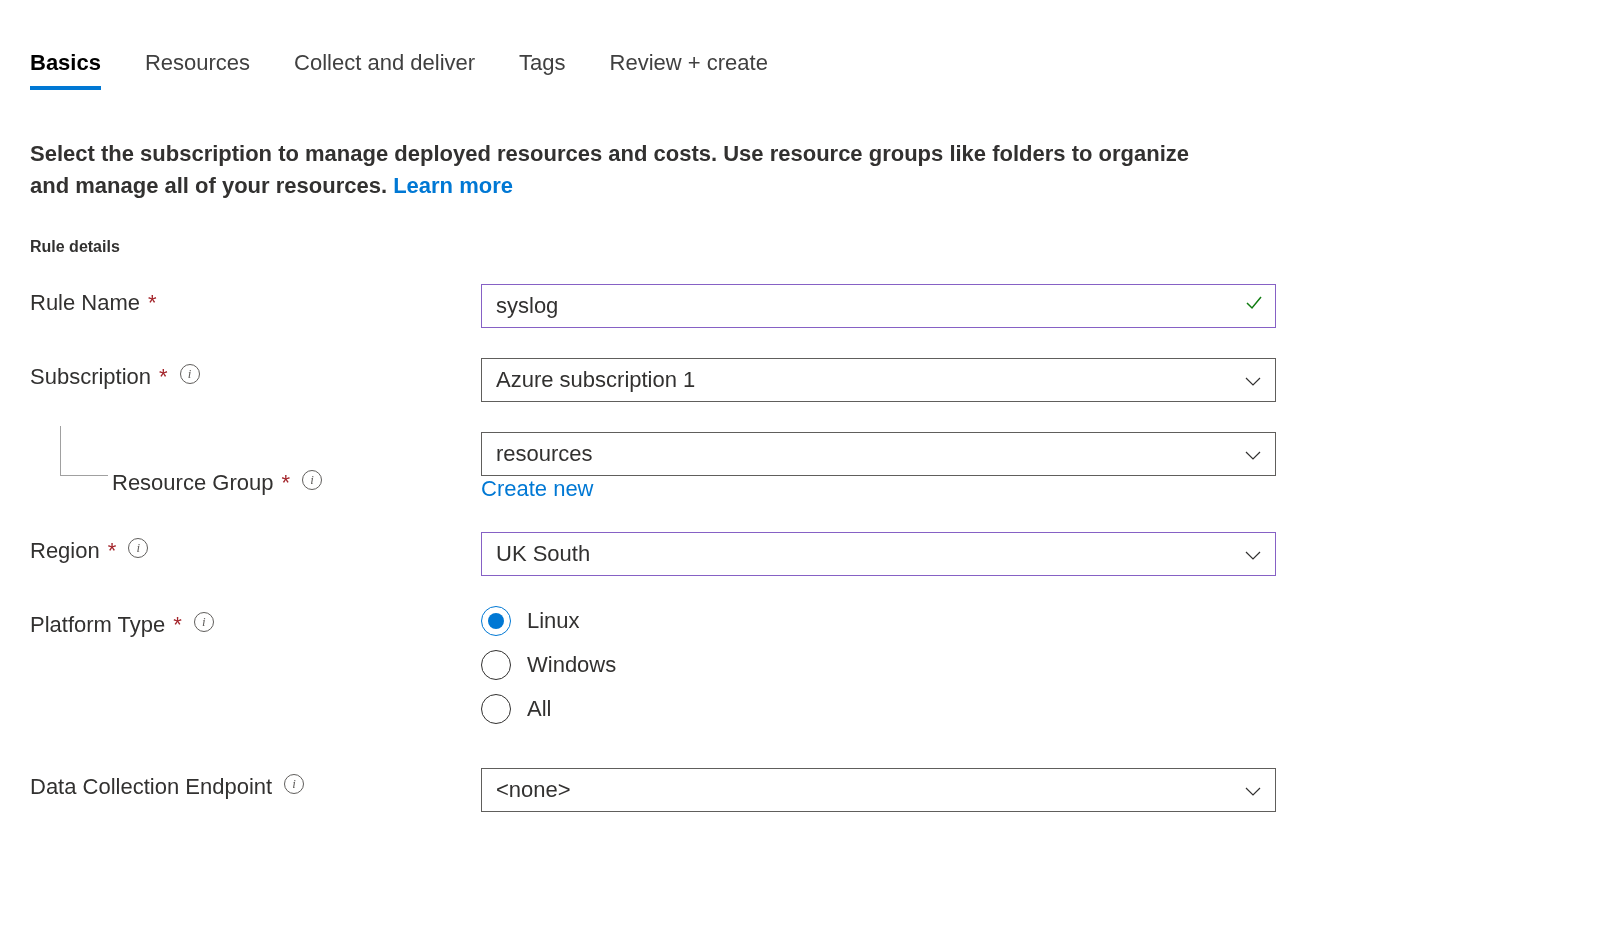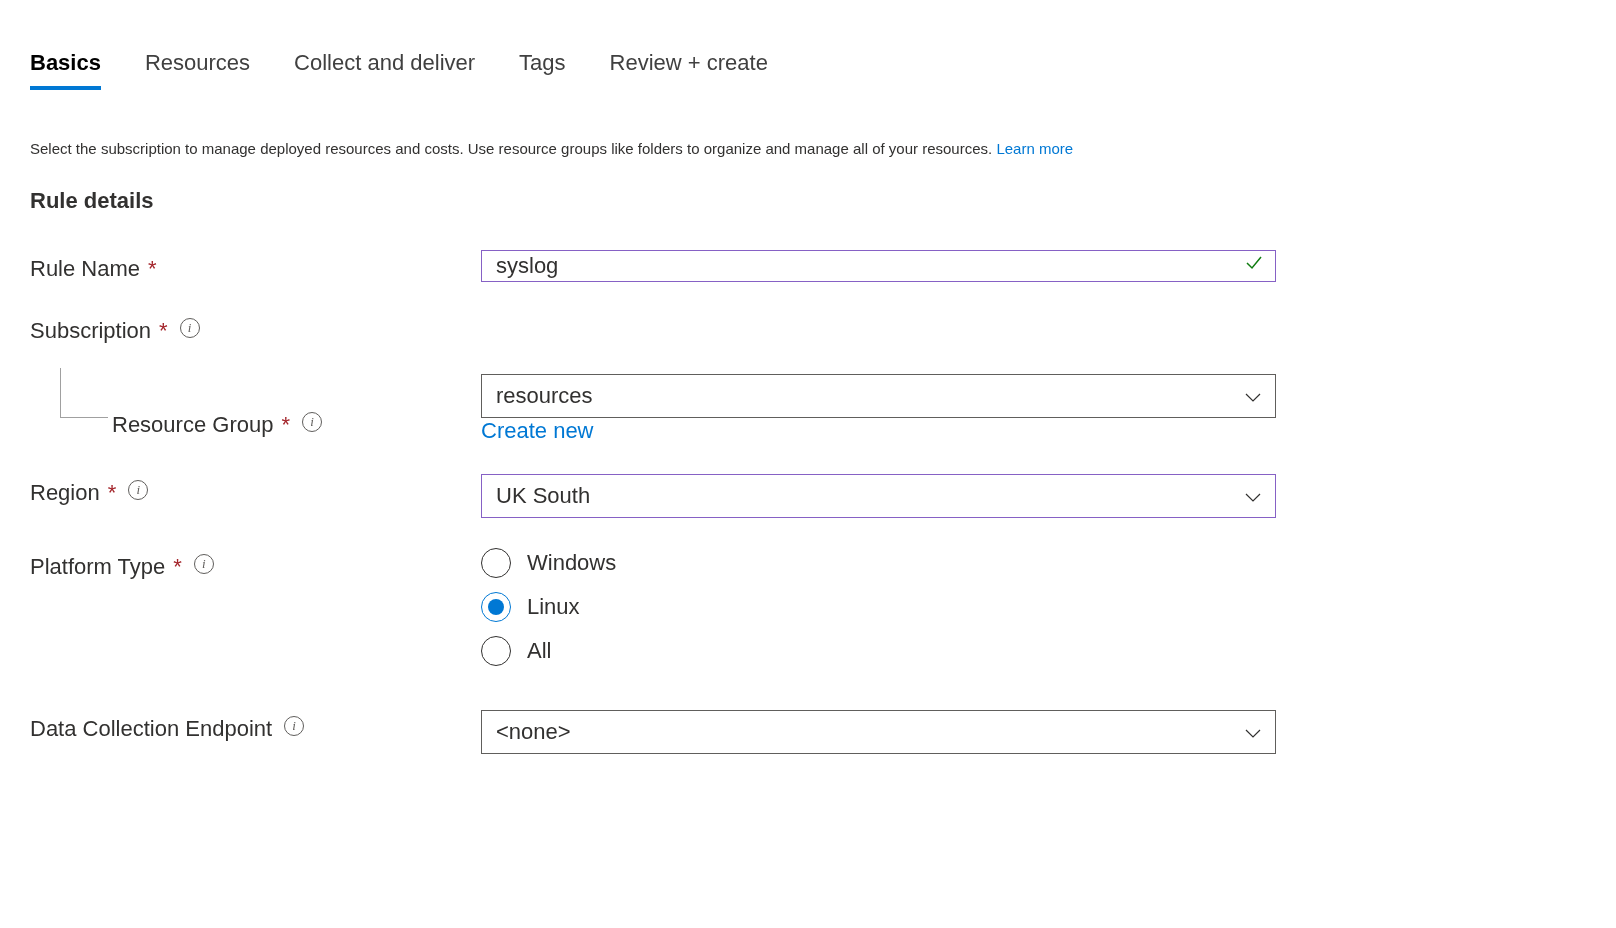--- a/index.html
+++ b/index.html
@@ -25,33 +25,34 @@
       cursor: pointer;
       color: #404040;
       font-size: 22px;
     }
     .tab.active {
       color: #000;
       font-weight: 600;
       border-bottom: 4px solid #0078d4;
     }
     .intro {
-      margin-bottom: 28px;
+      margin-bottom: 36px;
       max-width: 1180px;
       line-height: 1.45;
-      font-size: 15px;
+      font-size: 22px;
+      font-weight: bold;
     }
     .intro a {
       color: #0078d4;
       text-decoration: none;
     }
     .section-header {
       font-weight: 600;
-      font-size: 22px;
-      margin-bottom: 36px;
+      font-size: 16px;
+      margin-bottom: 28px;
     }
     .form-row {
       display: flex;
       align-items: flex-start;
       margin-bottom: 30px;
     }
     .form-label-col {
       width: 451px;
       flex-shrink: 0;
       display: flex;
@@ -91,21 +92,21 @@
       font-family: Georgia, serif;
       color: #605e5c;
       margin-left: 6px;
       line-height: 1;
     }
     .form-control-col {
       width: 795px;
     }
     .text-input {
       width: 100%;
-      height: 32px;
+      height: 44px;
       border: 1px solid #605e5c;
       padding: 0 42px 0 14px;
       font-size: 22px;
       font-family: inherit;
       color: #323130;
       background: #fff;
     }
     .input-wrap {
       position: relative;
     }
@@ -219,20 +220,32 @@
     </div>
   </div>
 </div>
 
 <div class="form-row">
   <div class="form-label-col">
     <span>Subscription</span>
     <span class="required">*</span>
     <span class="info-icon">i</span>
   </div>
+  <div class="form-control-col">
+    <div class="dropdown">
+      <button class="dropdown-button">
+        <span>Azure subscription 1</span>
+        <span class="chevron">
+          <svg width="16" height="10" viewBox="0 0 16 10">
+              <path d="M1 1 L8 8 L15 1" stroke="#323130" stroke-width="1.2" fill="none"></path>
+            </svg>
+        </span>
+      </button>
+    </div>
+  </div>
 </div>
 
 <div class="form-row">
   <div class="form-label-col indented">
     <span class="tree-line"></span>
     <span>Resource Group</span>
     <span class="required">*</span>
     <span class="info-icon">i</span>
   </div>
   <div class="form-control-col">
@@ -272,28 +285,28 @@
 
 <div class="form-row">
   <div class="form-label-col">
     <span>Platform Type</span>
     <span class="required">*</span>
     <span class="info-icon">i</span>
   </div>
   <div class="form-control-col">
     <div class="radio-group">
       <label class="radio-option">
+        <span class="radio-circle selected">
+          <span class="radio-dot"></span>
+        </span>
+        <span class="radio-label">Linux</span>
+      </label>
+      <label class="radio-option">
         <span class="radio-circle"></span>
         <span class="radio-label">Windows</span>
-      </label>
-      <label class="radio-option">
-        <span class="radio-circle selected">
-          <span class="radio-dot"></span>
-        </span>
-        <span class="radio-label">Linux</span>
       </label>
       <label class="radio-option">
         <span class="radio-circle"></span>
         <span class="radio-label">All</span>
       </label>
     </div>
   </div>
 </div>
 
 <div class="form-row" style="margin-top:44px;">

